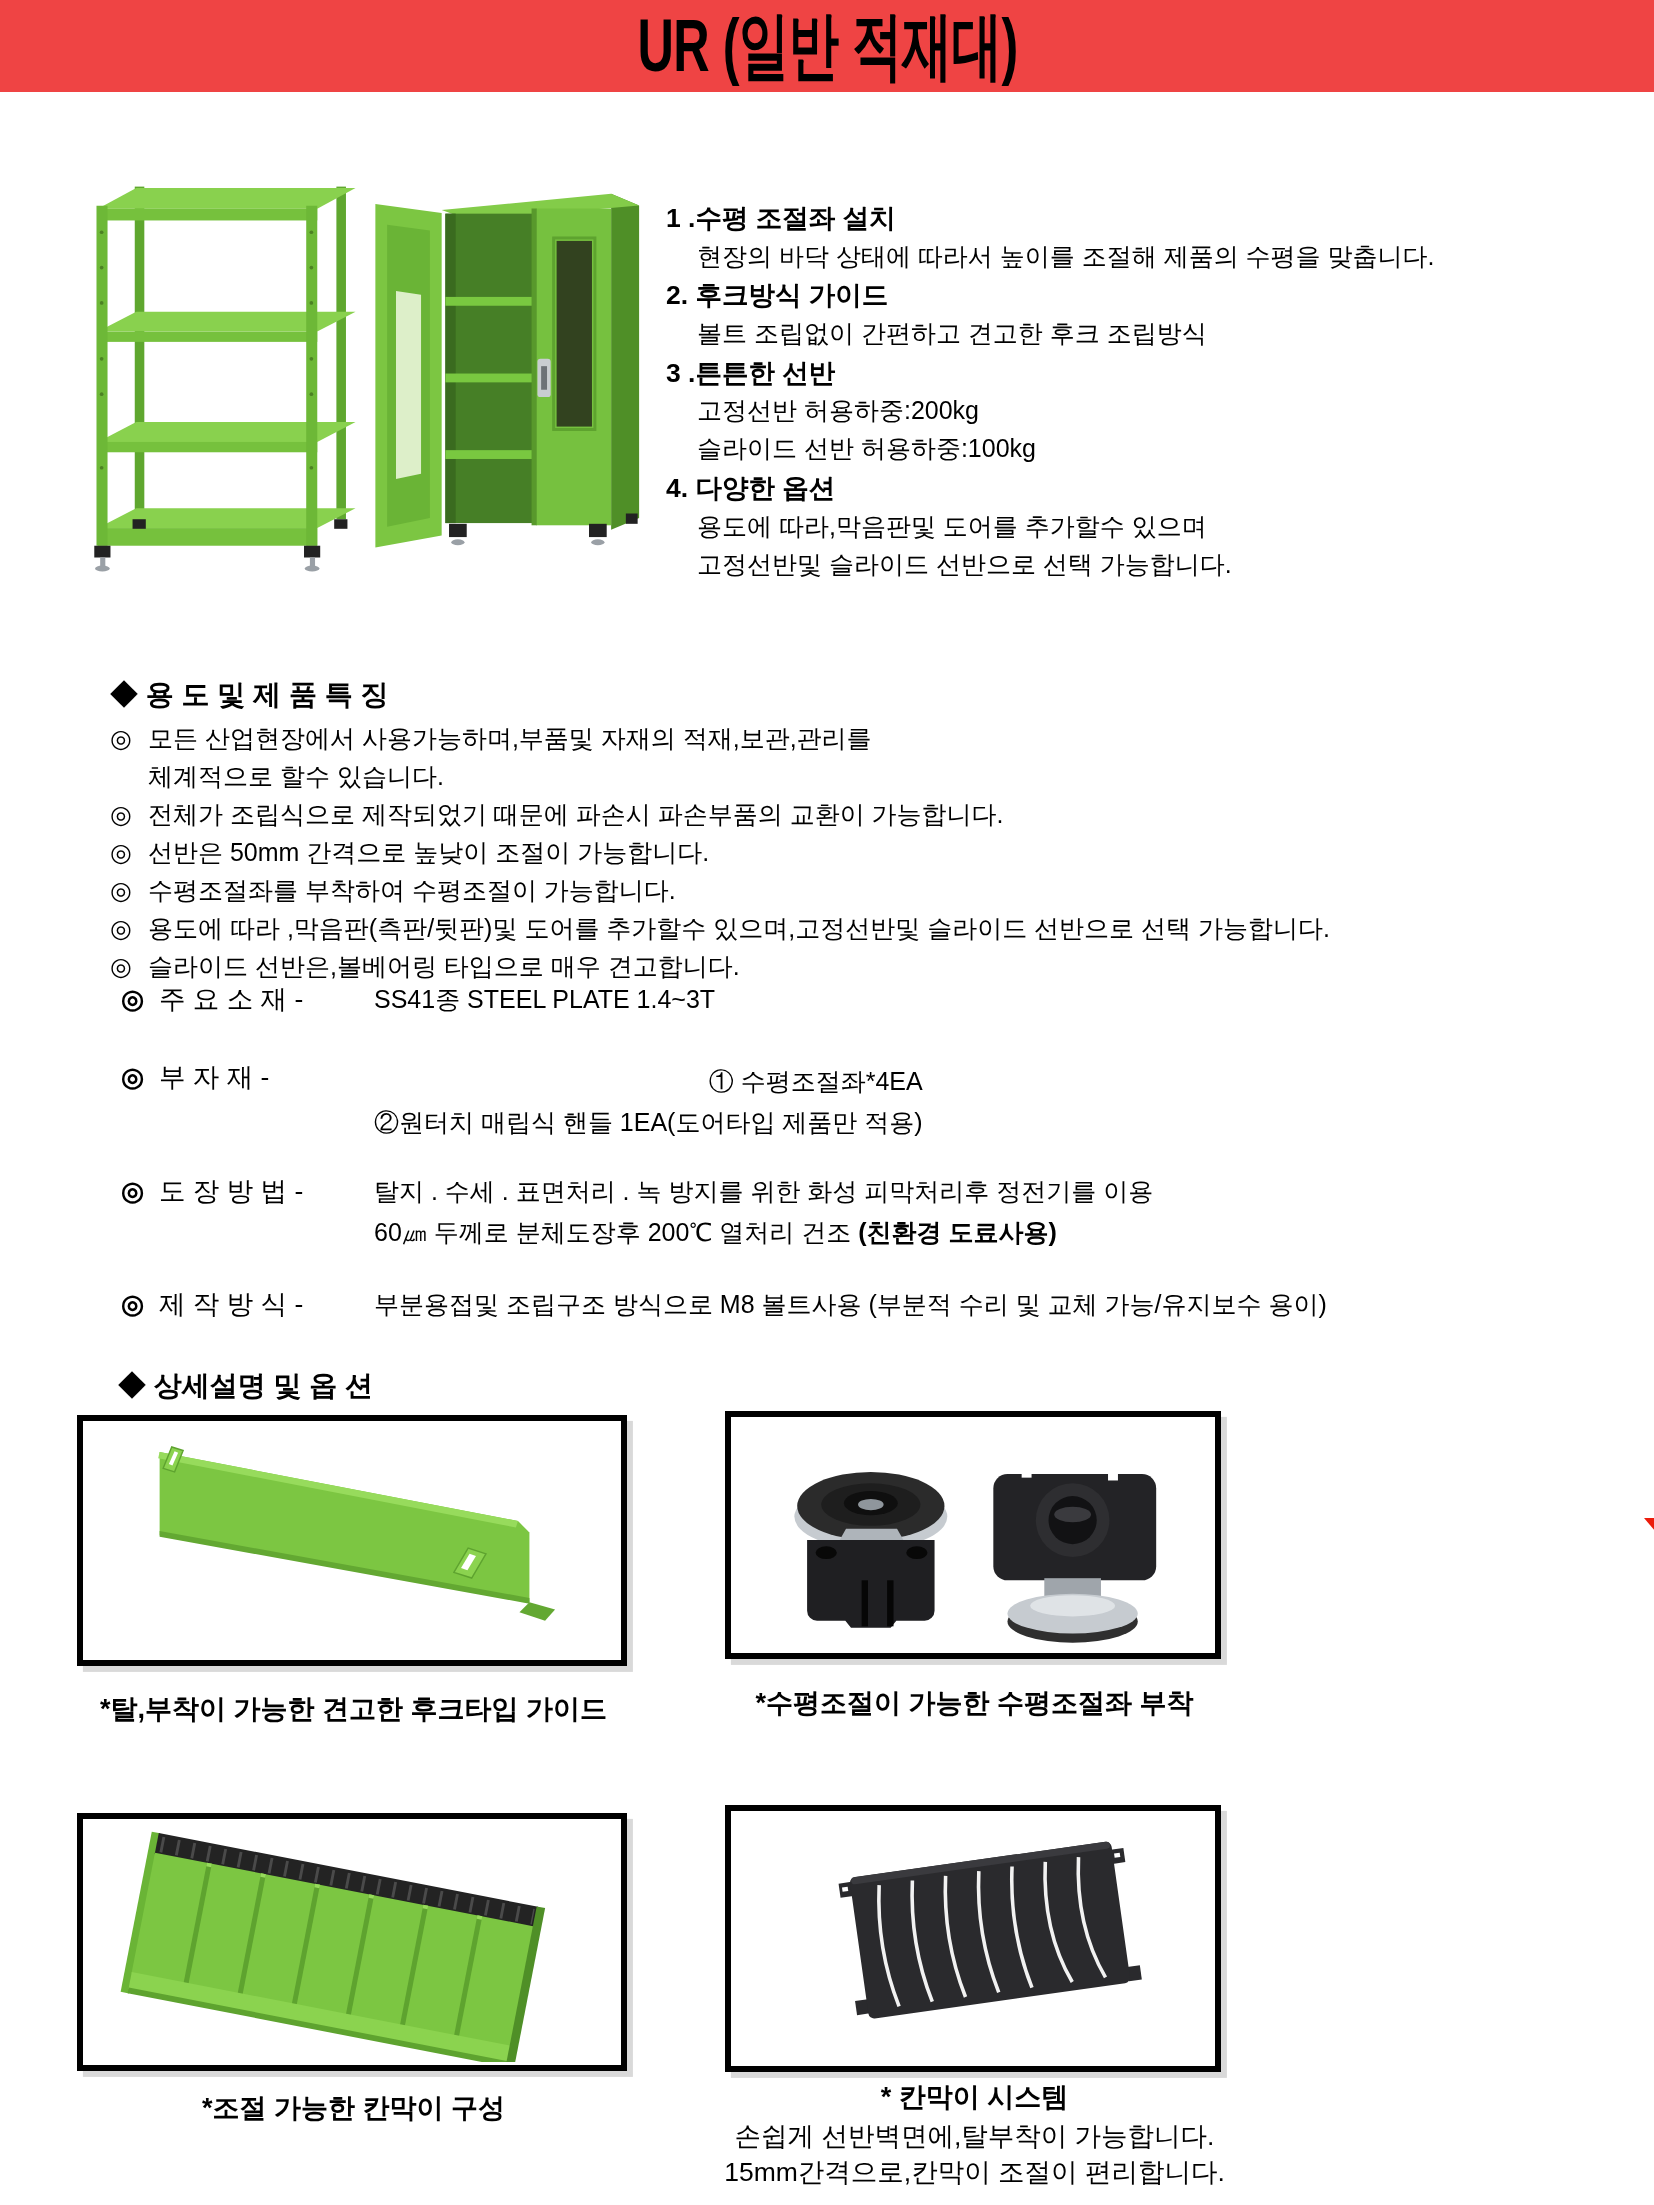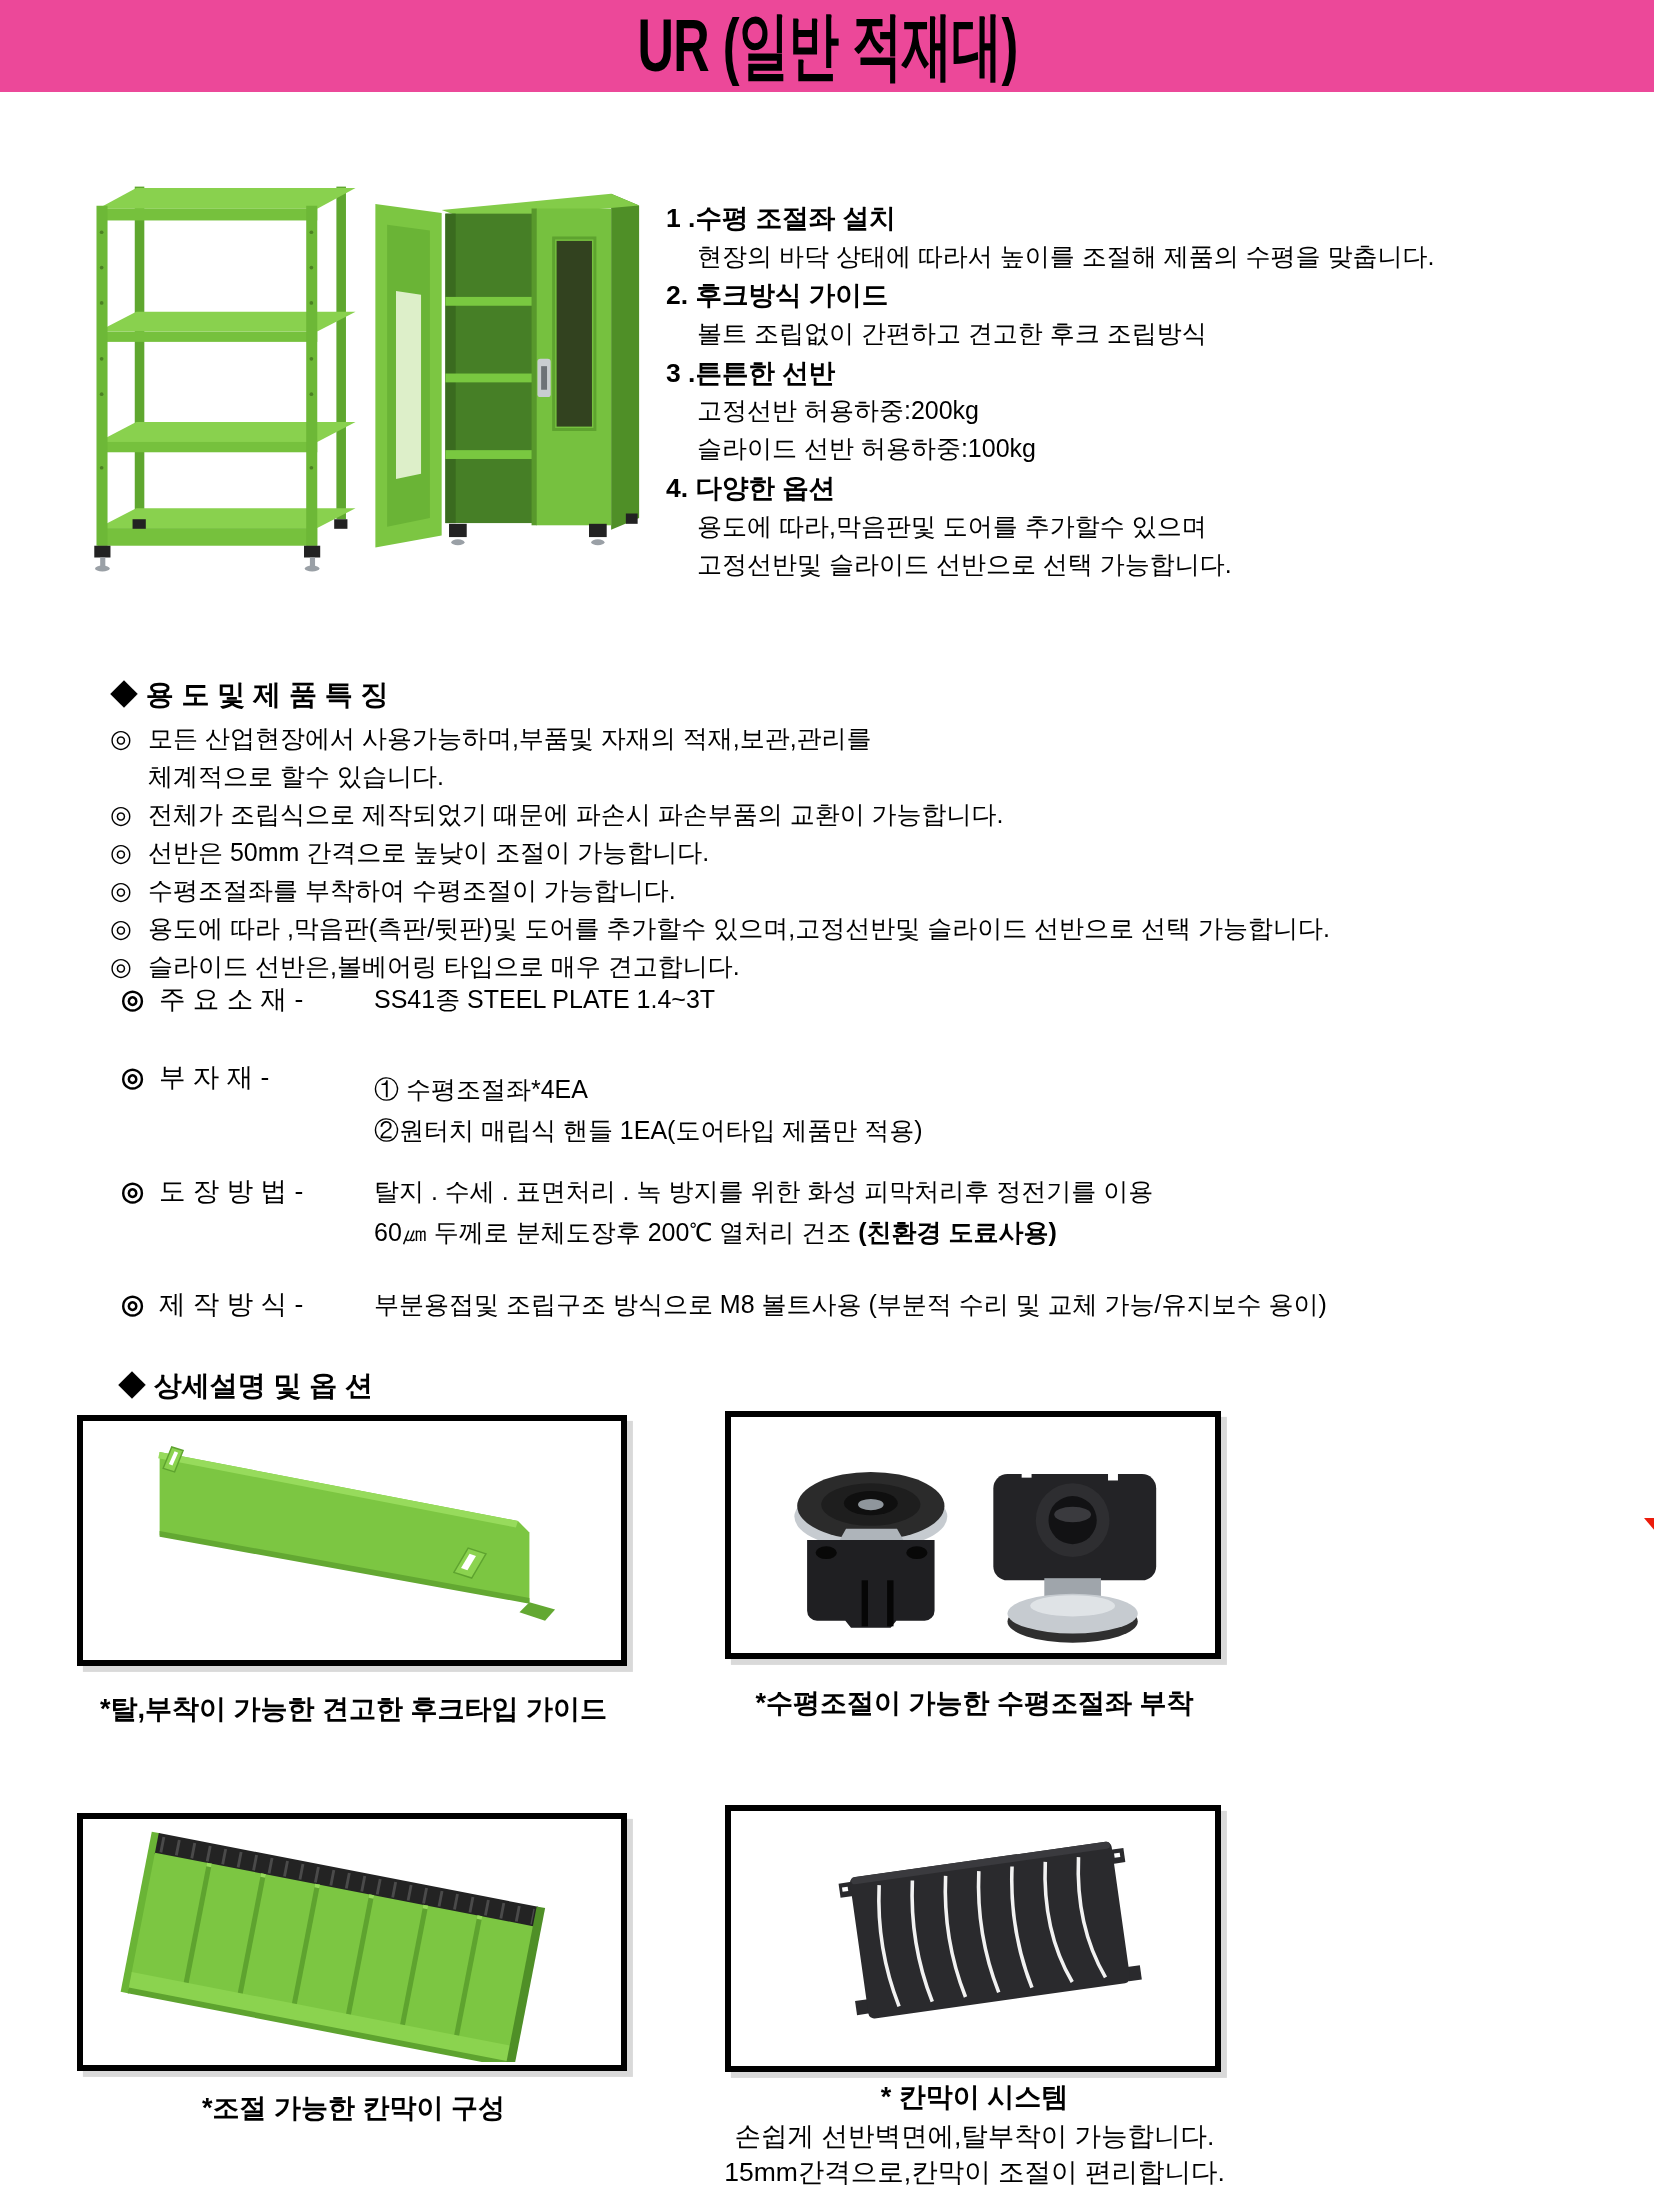--- a/index.html
+++ b/index.html
@@ -2,21 +2,21 @@
 <html style="font-size:11.8px"><head>
 <meta charset="utf-8">
 <style>
   html,body{margin:0;padding:0;background:#ffffff;}
   .page{position:relative;width:1655px;height:2205px;background:#ffffff;overflow:hidden;
         font-family:"Liberation Sans", sans-serif;color:#000;}
   .abs{position:absolute;}
   .b{font-weight:bold;}
 
   
-  .banner{left:0;top:0;width:1655px;height:92px;background:#ec4899;
+  .banner{left:0;top:0;width:1655px;height:92px;background:#ef4444;
           display:flex;align-items:center;justify-content:center;}
   .banner-title{display:inline-block;font-size:63px;font-weight:bold;
                 transform:scale(0.80,1.18);letter-spacing:-0.7px;white-space:nowrap;}
 
   
   .hero{left:70px;top:173px;width:589px;height:404px;display:flex;justify-content:space-between;}
 
   
   .intro{left:666px;top:186px;width:979px;}
   .num-title{font-size:26.5px;font-weight:bold;line-height:32px;margin-top:7.4px;white-space:nowrap;}
@@ -162,21 +162,21 @@
   <div class="spec abs" style="top:982px;">
     <span class="spec-bullet">◎</span>
     <span class="spec-label">주 요 소 재 -</span>
     <span class="spec-value">SS41종 STEEL PLATE 1.4~3T</span>
   </div>
 
   <div class="spec abs" style="top:1060px;">
     <span class="spec-bullet">◎</span>
     <span class="spec-label">부   자   재 -</span>
     <span class="spec-value-block">
-      <div class="vline" style="margin-top:12px;">① 수평조절좌*4EA</div>
+      <div class="vline" style="margin-top:4px;text-align:right;">① 수평조절좌*4EA</div>
       <div class="vline">②원터치 매립식 핸들 1EA(도어타입 제품만 적용)</div>
     </span>
   </div>
 
   <div class="spec abs" style="top:1174px;">
     <span class="spec-bullet">◎</span>
     <span class="spec-label">도 장 방 법 -</span>
     <span class="spec-value-block">
       <div class="vline" style="margin-top:0;">탈지 . 수세 . 표면처리 . 녹 방지를 위한 화성 피막처리후 정전기를 이용</div>
       <div class="vline">

